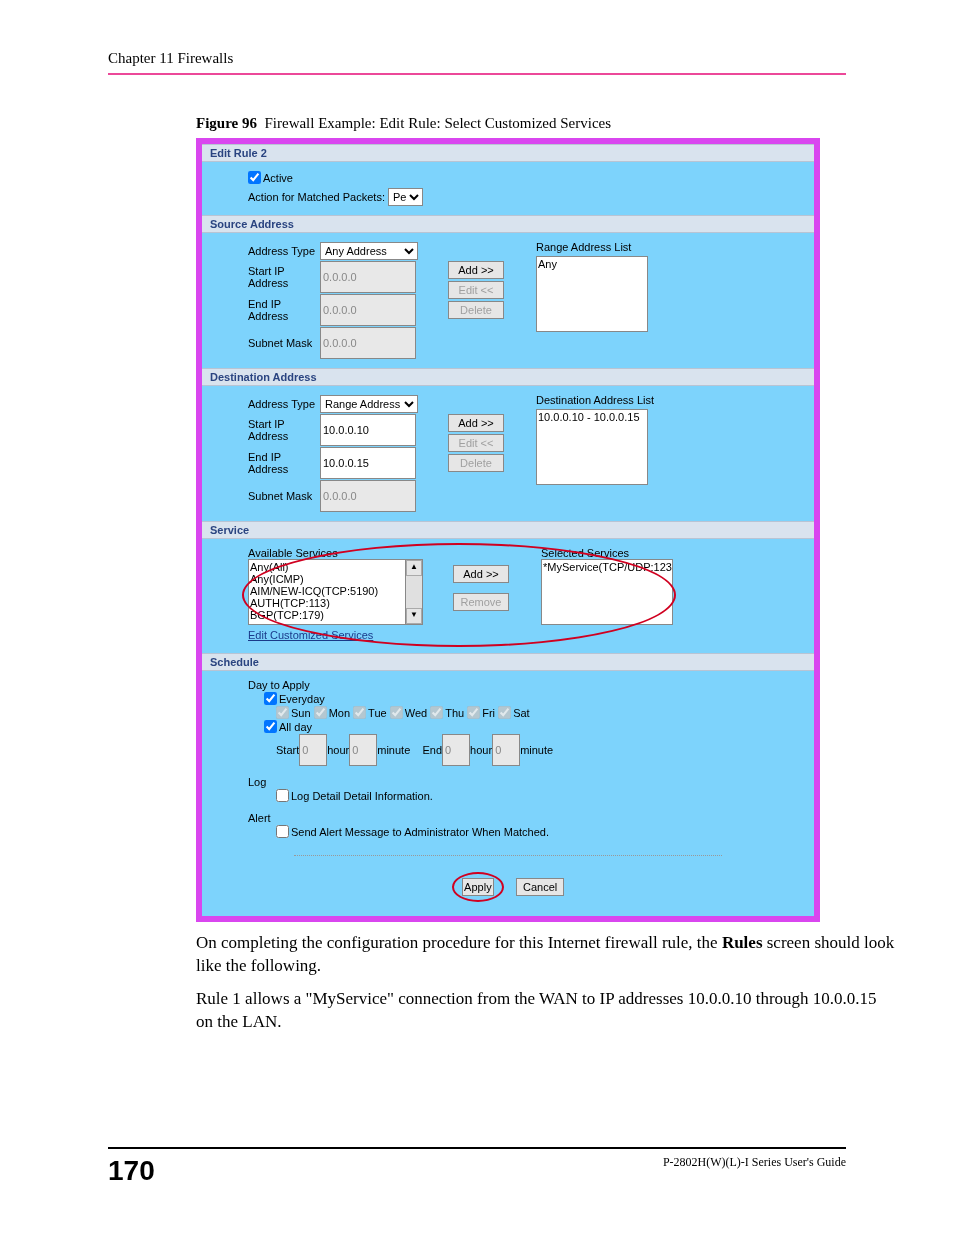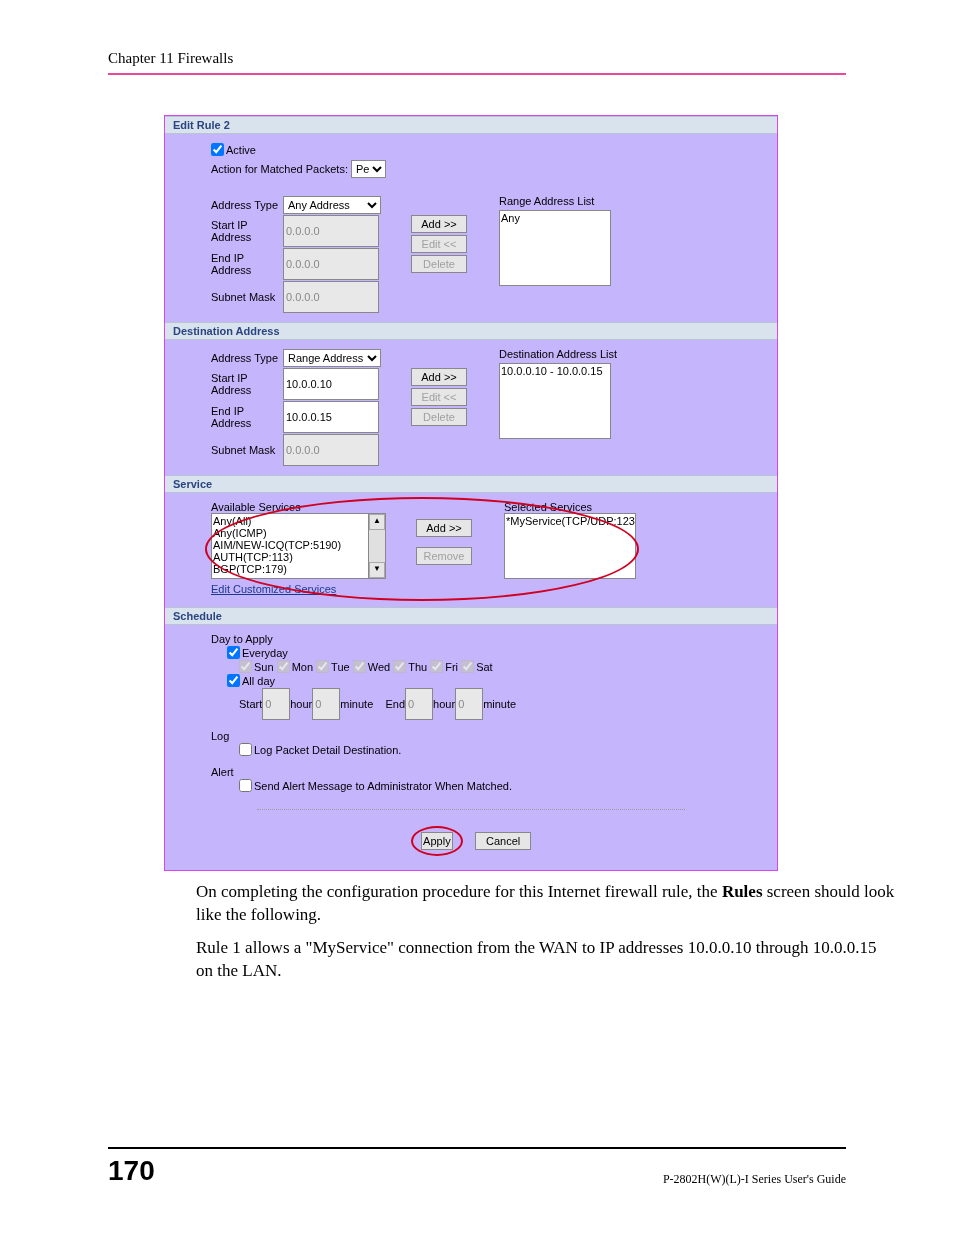--- a/index.html
+++ b/index.html
@@ -1,20 +1,20 @@
 <!DOCTYPE html>
 <html><head>
 <meta charset="utf-8">
 <style>
   body{margin:0;background:#fff;font-family:"Times New Roman",serif;color:#000}
   .page{width:954px;height:1235px;margin:0 auto;position:relative;padding:50px 108px 0 108px;box-sizing:border-box}
   .chapter-header{font-size:15px;padding-bottom:6px;border-bottom:2px solid #ec4899;margin-bottom:40px}
   .figure-caption{font-size:15px;margin-bottom:6px;margin-left:88px}
   .figure-caption b{font-weight:bold}
-  .ui-panel{margin-left:56px;width:612px;border:1px solid #d946ef;background:#c4b5fd;font-family:Tahoma,Verdana,sans-serif;font-size:11px;color:#000}
+  .ui-panel{margin-left:88px;width:612px;border:6px solid #d946ef;background:#7dd3fc;font-family:Tahoma,Verdana,sans-serif;font-size:11px;color:#000}
   .section-bar{background:#d9e3ee;color:#2a4480;font-weight:bold;font-size:11px;padding:2px 8px;border-top:1px solid #b8c4d4;border-bottom:1px solid #b8c4d4}
   .section-body{padding:8px 0 8px 46px}
   .row{display:flex;align-items:center;margin:1px 0}
   .lbl-col{width:72px}
   input[type=text]{font-family:Tahoma,sans-serif;font-size:11px;height:32px;padding:0 2px;border:1px solid #888;background:#fff;box-sizing:border-box}
   input[type=text].disabled{background:#e8e8e8;color:#888}
   select{font-family:Tahoma,sans-serif;font-size:11px;height:18px;border:1px solid #888;background:#fff}
   .btn{font-family:Tahoma,sans-serif;font-size:11px;height:18px;width:56px;border:1px solid #888;background:#e6e6e6;padding:0;text-align:center;cursor:pointer}
   .btn.disabled{color:#a0a0a0}
   .listbox{border:1px solid #888;background:#fff;font-size:11px;padding:1px;overflow:hidden}
@@ -29,45 +29,49 @@
   .scroll-btn{height:14px;background:#e6e6e6;border:1px solid #aaa;font-size:8px;text-align:center;line-height:12px}
   .service-section{position:relative;padding:8px 0 12px 46px}
   .service-highlight{position:absolute;border:2px solid #d00020;border-radius:50%/50%;pointer-events:none}
   .link{color:#1a3a8a;text-decoration:underline;cursor:pointer}
   .hr-dots{border:none;border-top:1px dotted #999;margin:8px auto;width:70%}
   .footer-btns{text-align:center;padding:8px 0 14px 0}
   .apply-circle{display:inline-block;border:2px solid #d00020;border-radius:50%;padding:4px 8px}
   .cb{vertical-align:middle;margin:0 2px 0 0}
   .cb.grey{accent-color:#aaa}
   .body-text{font-size:17px;line-height:1.35;margin:10px 0 0 88px;width:700px;font-family:'Times New Roman',serif}
-  .page-footer{position:absolute;bottom:48px;left:108px;right:108px;border-top:2px solid #000;padding-top:6px;display:flex;justify-content:space-between;align-items:flex-end}
+  .page-footer{position:absolute;bottom:48px;left:108px;right:108px;border-top:2px solid #000;padding-top:6px;display:flex;justify-content:space-between;align-items:flex-start}
   .page-num{font-weight:bold;font-size:28px;font-family:Arial,sans-serif}
   .guide-name{font-size:12px}
   .small-input{width:28px}
 </style>
 </head>
 <body>
 
 <div class="page">
   <div class="chapter-header">Chapter 11 Firewalls</div>
 
+  <div class="figure-caption">
+    <b>Figure 96</b>&nbsp;&nbsp;<span>Firewall Example: Edit Rule: Select Customized Services</span>
+  </div>
 
   <div class="ui-panel">
     <div class="section-bar">Edit Rule 2</div>
     <div class="section-body">
       <div class="row">
         <input type="checkbox" class="cb" checked="" style="">
         <span>Active</span>
       </div>
       <div class="row" style="margin-top:4px">
         <span>Action for Matched Packets:</span>&nbsp;
         <select style="width:35px"><option>Permit</option></select>
       </div>
     </div>
 
+    <div class="section-bar">Source Address</div>
     <div class="section-body">
       <div class="addr-grid">
         <div class="addr-left">
           <div class="row">
               <span class="lbl-col">Address Type</span>
               <select style="width:98px"><option>Any Address</option></select>
             </div>
           <div class="row">
               <span class="lbl-col">Start IP Address</span>
               <input type="text" class="disabled" style="width: 96px;" value="0.0.0.0">
@@ -186,35 +190,35 @@
         </div>
       <div class="row" style="padding-left:28px">
         <span>Start</span><input type="text" class="small-input disabled" value="0" style=""><span>hour</span><input type="text" class="small-input disabled" value="0" style=""><span>minute</span>
         &nbsp;&nbsp;&nbsp;&nbsp;
         <span>End</span><input type="text" class="small-input disabled" value="0" style=""><span>hour</span><input type="text" class="small-input disabled" value="0" style=""><span>minute</span>
       </div>
 
       <div style="margin-top:10px">Log</div>
       <div class="row" style="padding-left:28px">
           <input type="checkbox" class="cb" style="">
-          <span>Log Packet Detail Destination.</span>
+          <span>Log Detail Detail Information.</span>
         </div>
 
       <div style="margin-top:10px">Alert</div>
       <div class="row" style="padding-left:28px">
           <input type="checkbox" class="cb" style="">
           <span>Send Alert Message to Administrator When Matched.</span>
         </div>
     </div>
 
     <hr class="hr-dots">
     <div class="footer-btns">
       <span class="apply-circle"><button class="btn" style="width:32px">Apply</button></span>
       &nbsp;&nbsp;
-      <button class="btn" style="width:56px">Cancel</button>
+      <button class="btn" style="width:48px">Cancel</button>
     </div>
   </div>
 
   <p class="body-text">
     <span>On completing the configuration procedure for this Internet firewall rule, the </span><b>Rules</b><span> screen should look like the following.</span>
   </p>
   <p class="body-text">Rule 1 allows a "MyService" connection from the WAN to IP addresses 10.0.0.10 through 10.0.0.15 on the LAN.</p>
 
   <div class="page-footer">
     <span class="page-num">170</span>

